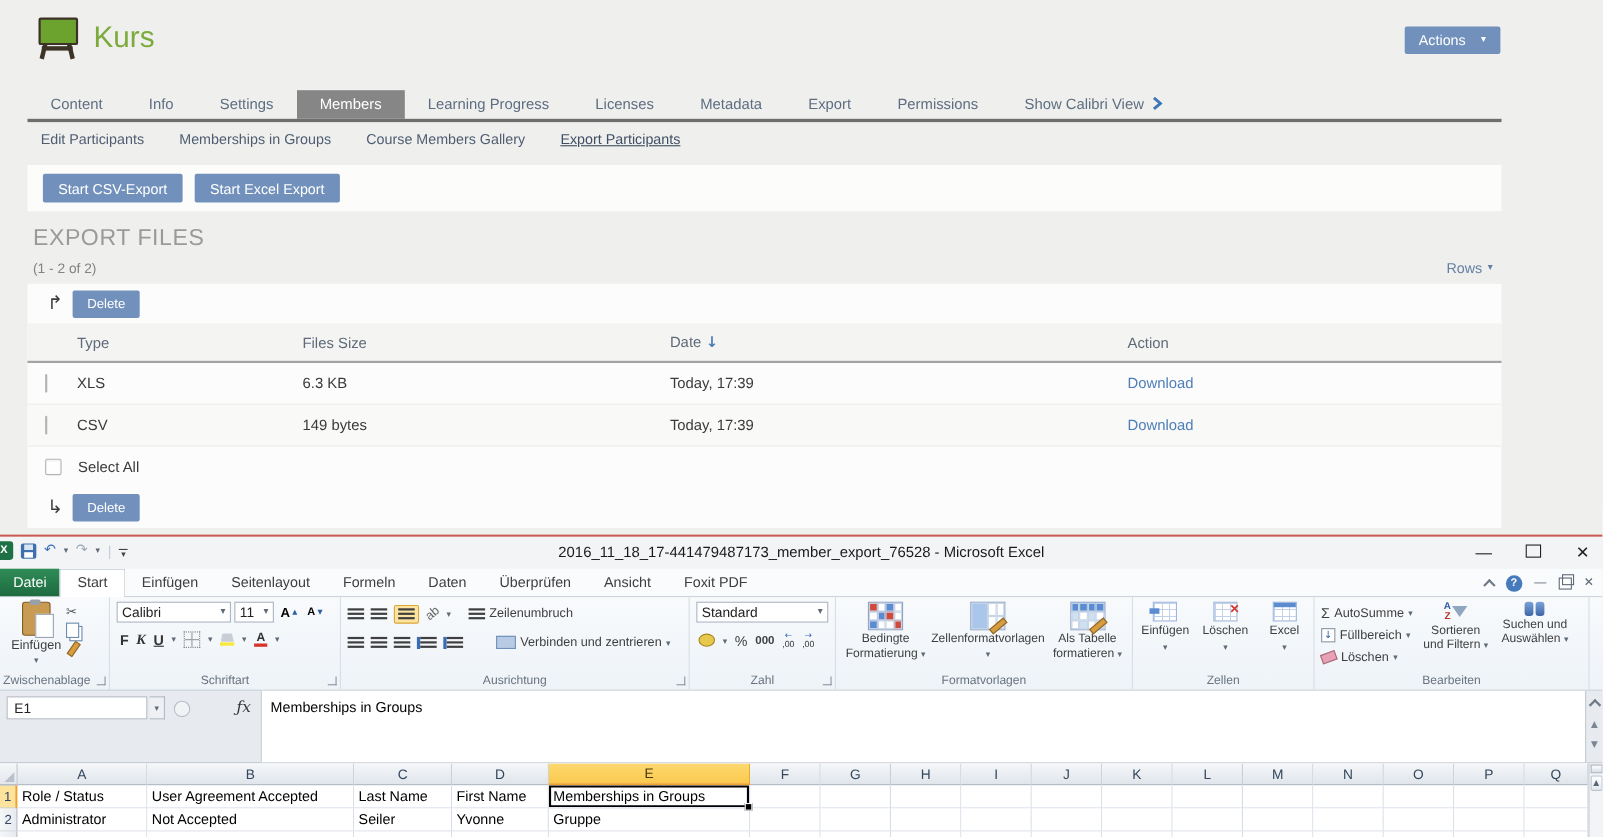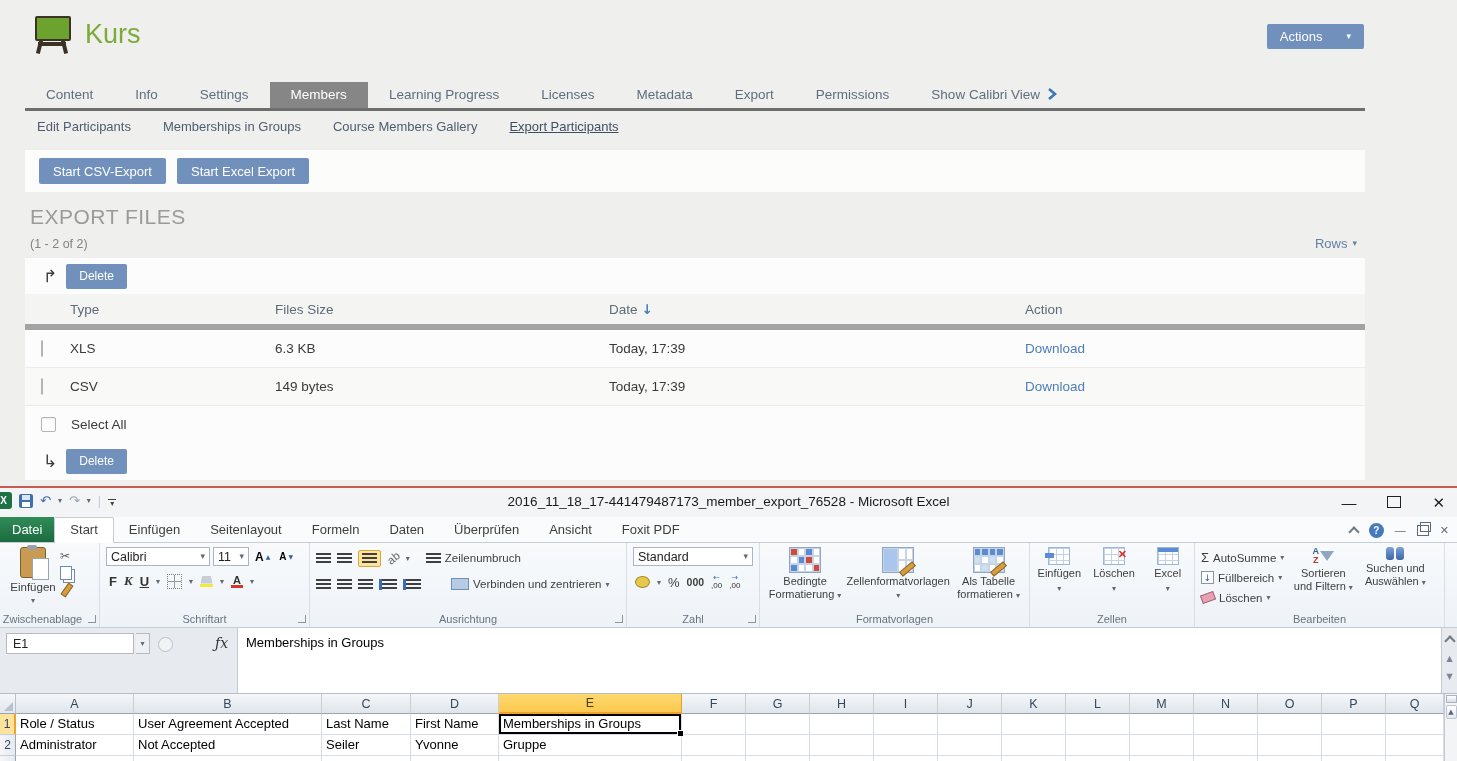--- a/index.html
+++ b/index.html
@@ -11,41 +11,41 @@
   .webapp{position:absolute;left:17px;top:0;width:1457px;height:613px;}
   .logo{position:absolute;left:16px;top:12px;display:flex;align-items:center;gap:14px;}
   .easel{position:relative;width:38px;height:44px;}
   .easel .board{position:absolute;left:2px;top:4px;width:32px;height:21px;background:#6ca32f;border:2px solid #3c3226;border-radius:2px;}
   .easel .legL,.easel .legR{position:absolute;top:8px;width:4px;height:34px;background:#3c3226;}
   .easel .legL{left:7px;transform:rotate(14deg);}
   .easel .legR{right:7px;transform:rotate(-14deg);}
   .easel .bar{position:absolute;left:5px;top:30px;width:28px;height:4px;background:#3c3226;}
   .brand{font-size:27px;color:#7cab3c;}
   .actions-btn{position:absolute;right:110px;top:24px;height:25px;background:#7191bc;color:#fff;border-radius:2px;
-    display:flex;align-items:center;gap:24px;padding:0 13px;font-size:13px;cursor:pointer;}
+    display:flex;align-items:center;gap:14px;padding:0 13px;font-size:13px;cursor:pointer;}
   .caret{font-size:9px;line-height:1;}
   .tabs{position:absolute;left:8px;top:82px;width:1340px;height:26px;display:flex;border-bottom:3px solid #6e6e6e;}
   .tab{height:26px;line-height:26px;padding:0 21px;font-size:13.5px;color:#5e6e80;cursor:pointer;white-space:nowrap;}
   .tab.active{background:#868686;color:#fff;}
   .tab .mchev{display:inline-block;margin-left:7px;vertical-align:-1px;}
   .subnav{position:absolute;left:8px;top:113px;height:26px;display:flex;align-items:center;}
   .subtab{padding:0 16px;font-size:13px;color:#4e5d70;cursor:pointer;white-space:nowrap;}
   .subtab:first-child{padding-left:12px;}
   .subtab.active{text-decoration:underline;color:#3f4f63;}
   .btn-band{position:absolute;left:8px;top:150px;width:1340px;height:42px;background:#fcfcfb;display:flex;align-items:center;gap:11px;padding-left:14px;box-sizing:border-box;}
   .blue-btn{height:26px;background:#7191bc;color:#fff;border-radius:2px;display:inline-flex;align-items:center;padding:0 14px;font-size:13px;cursor:pointer;white-space:nowrap;}
   .sec-head{position:absolute;left:13px;top:205px;font-size:21px;color:#9a9a9a;letter-spacing:.5px;}
   .sec-range{position:absolute;left:13px;top:237px;font-size:12.5px;color:#838383;}
   .rows-dd{position:absolute;right:117px;top:236px;font-size:13px;color:#647fa4;display:flex;align-items:center;gap:5px;cursor:pointer;}
   .card{position:absolute;left:8px;top:258px;width:1340px;height:222px;background:#fcfcfc;}
   .delrow{height:36px;display:flex;align-items:center;gap:9px;padding-left:18px;}
   .cornarr{font-size:17px;color:#3c3c3c;}
   .del-btn{height:25px;background:#7191bc;color:#fff;border-radius:2px;display:inline-flex;align-items:center;padding:0 13px;font-size:12px;cursor:pointer;}
   .tgrid{display:grid;grid-template-columns:29px 205px 334px 416px 1fr;align-items:center;padding-left:16px;box-sizing:border-box;}
-  .thead{height:36px;background:#f4f4f3;border-bottom:6px solid #a3a3a3;font-size:13.5px;color:#5f6b79;}
+  .thead{height:36px;background:#f4f4f3;border-bottom:2px solid #a3a3a3;font-size:13.5px;color:#5f6b79;}
   .sortarr{color:#4d7eb8;font-weight:bold;margin-left:4px;}
   .frow{height:38px;font-size:13.5px;color:#3a3a3a;border-bottom:1px solid #ececea;}
   .frow.alt{background:#f9f9f8;}
   .cb{width:13px;height:13px;border:1px solid #b4b4b4;border-radius:2px;background:#fefefe;box-shadow:inset 0 1px 2px rgba(0,0,0,.07);}
   .dl{color:#4d7eb8;cursor:pointer;}
   .sarow{height:37px;display:flex;align-items:center;gap:15px;padding-left:16px;font-size:13.5px;color:#3a3a3a;}
 
   
   .excel{position:absolute;left:0;top:486px;width:1457px;height:275px;background:#eef1f5;border-top:2px solid #cb5a50;box-sizing:border-box;}
   .titlebar{position:relative;height:29px;background:#f3f4f6;}

